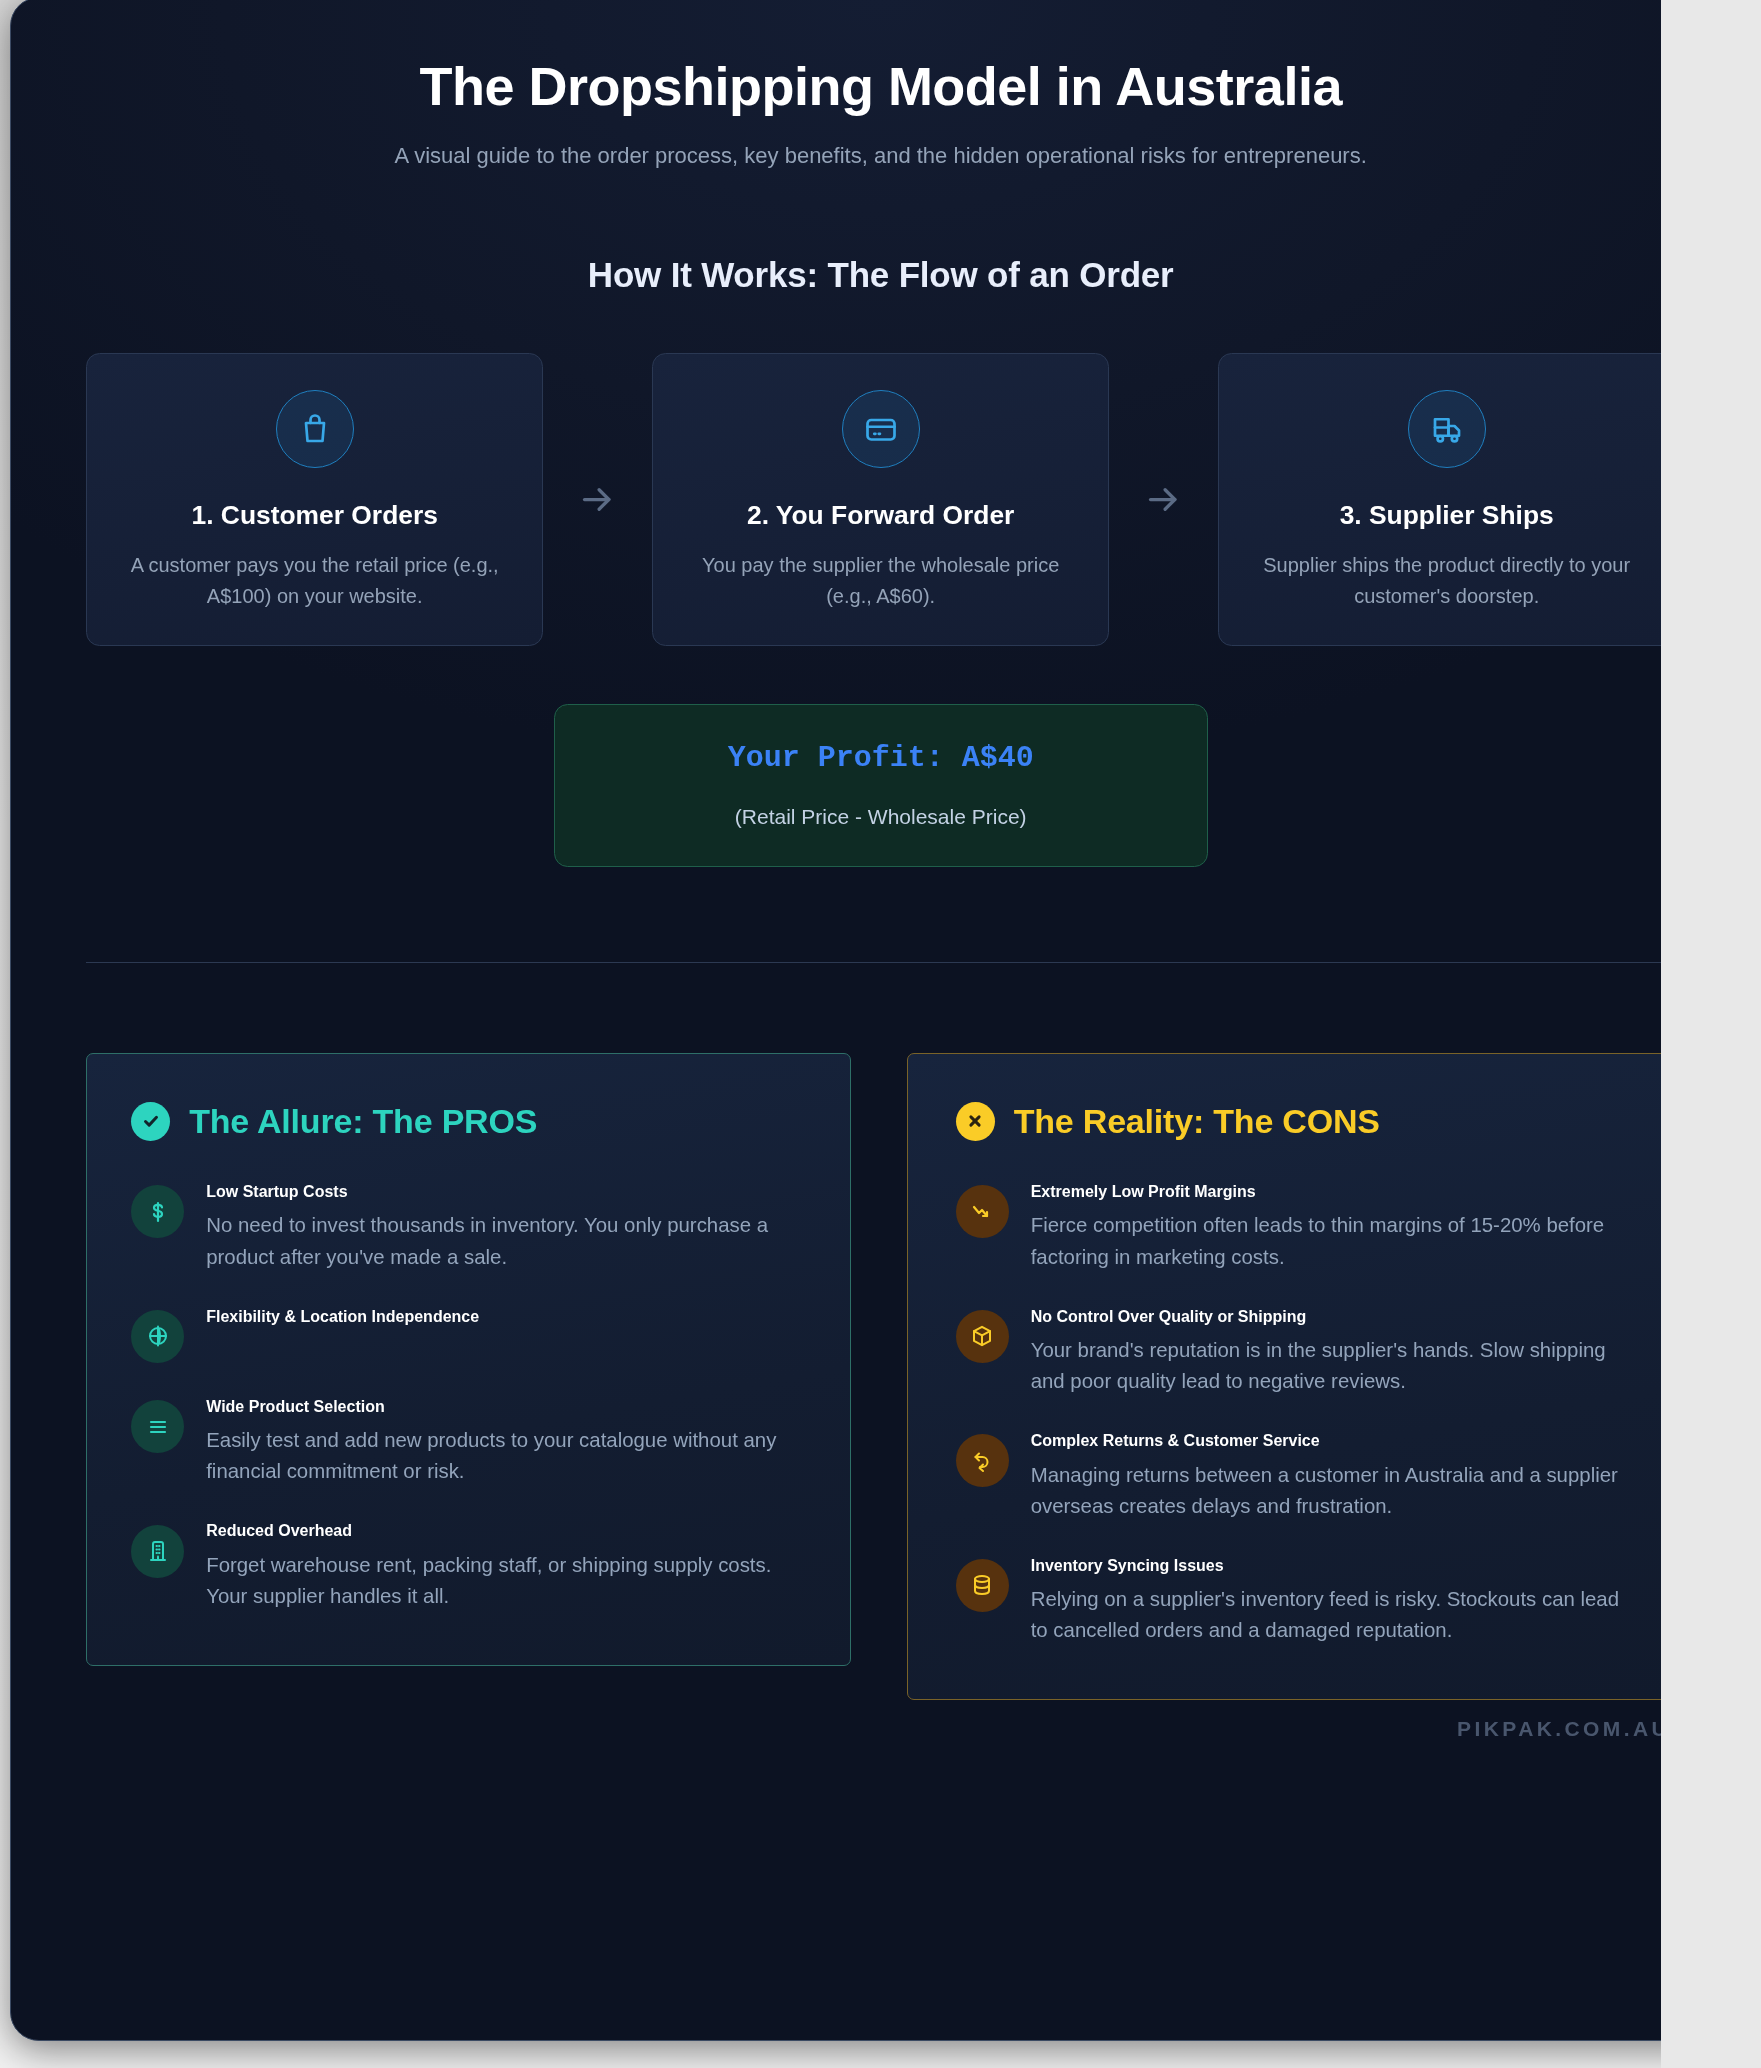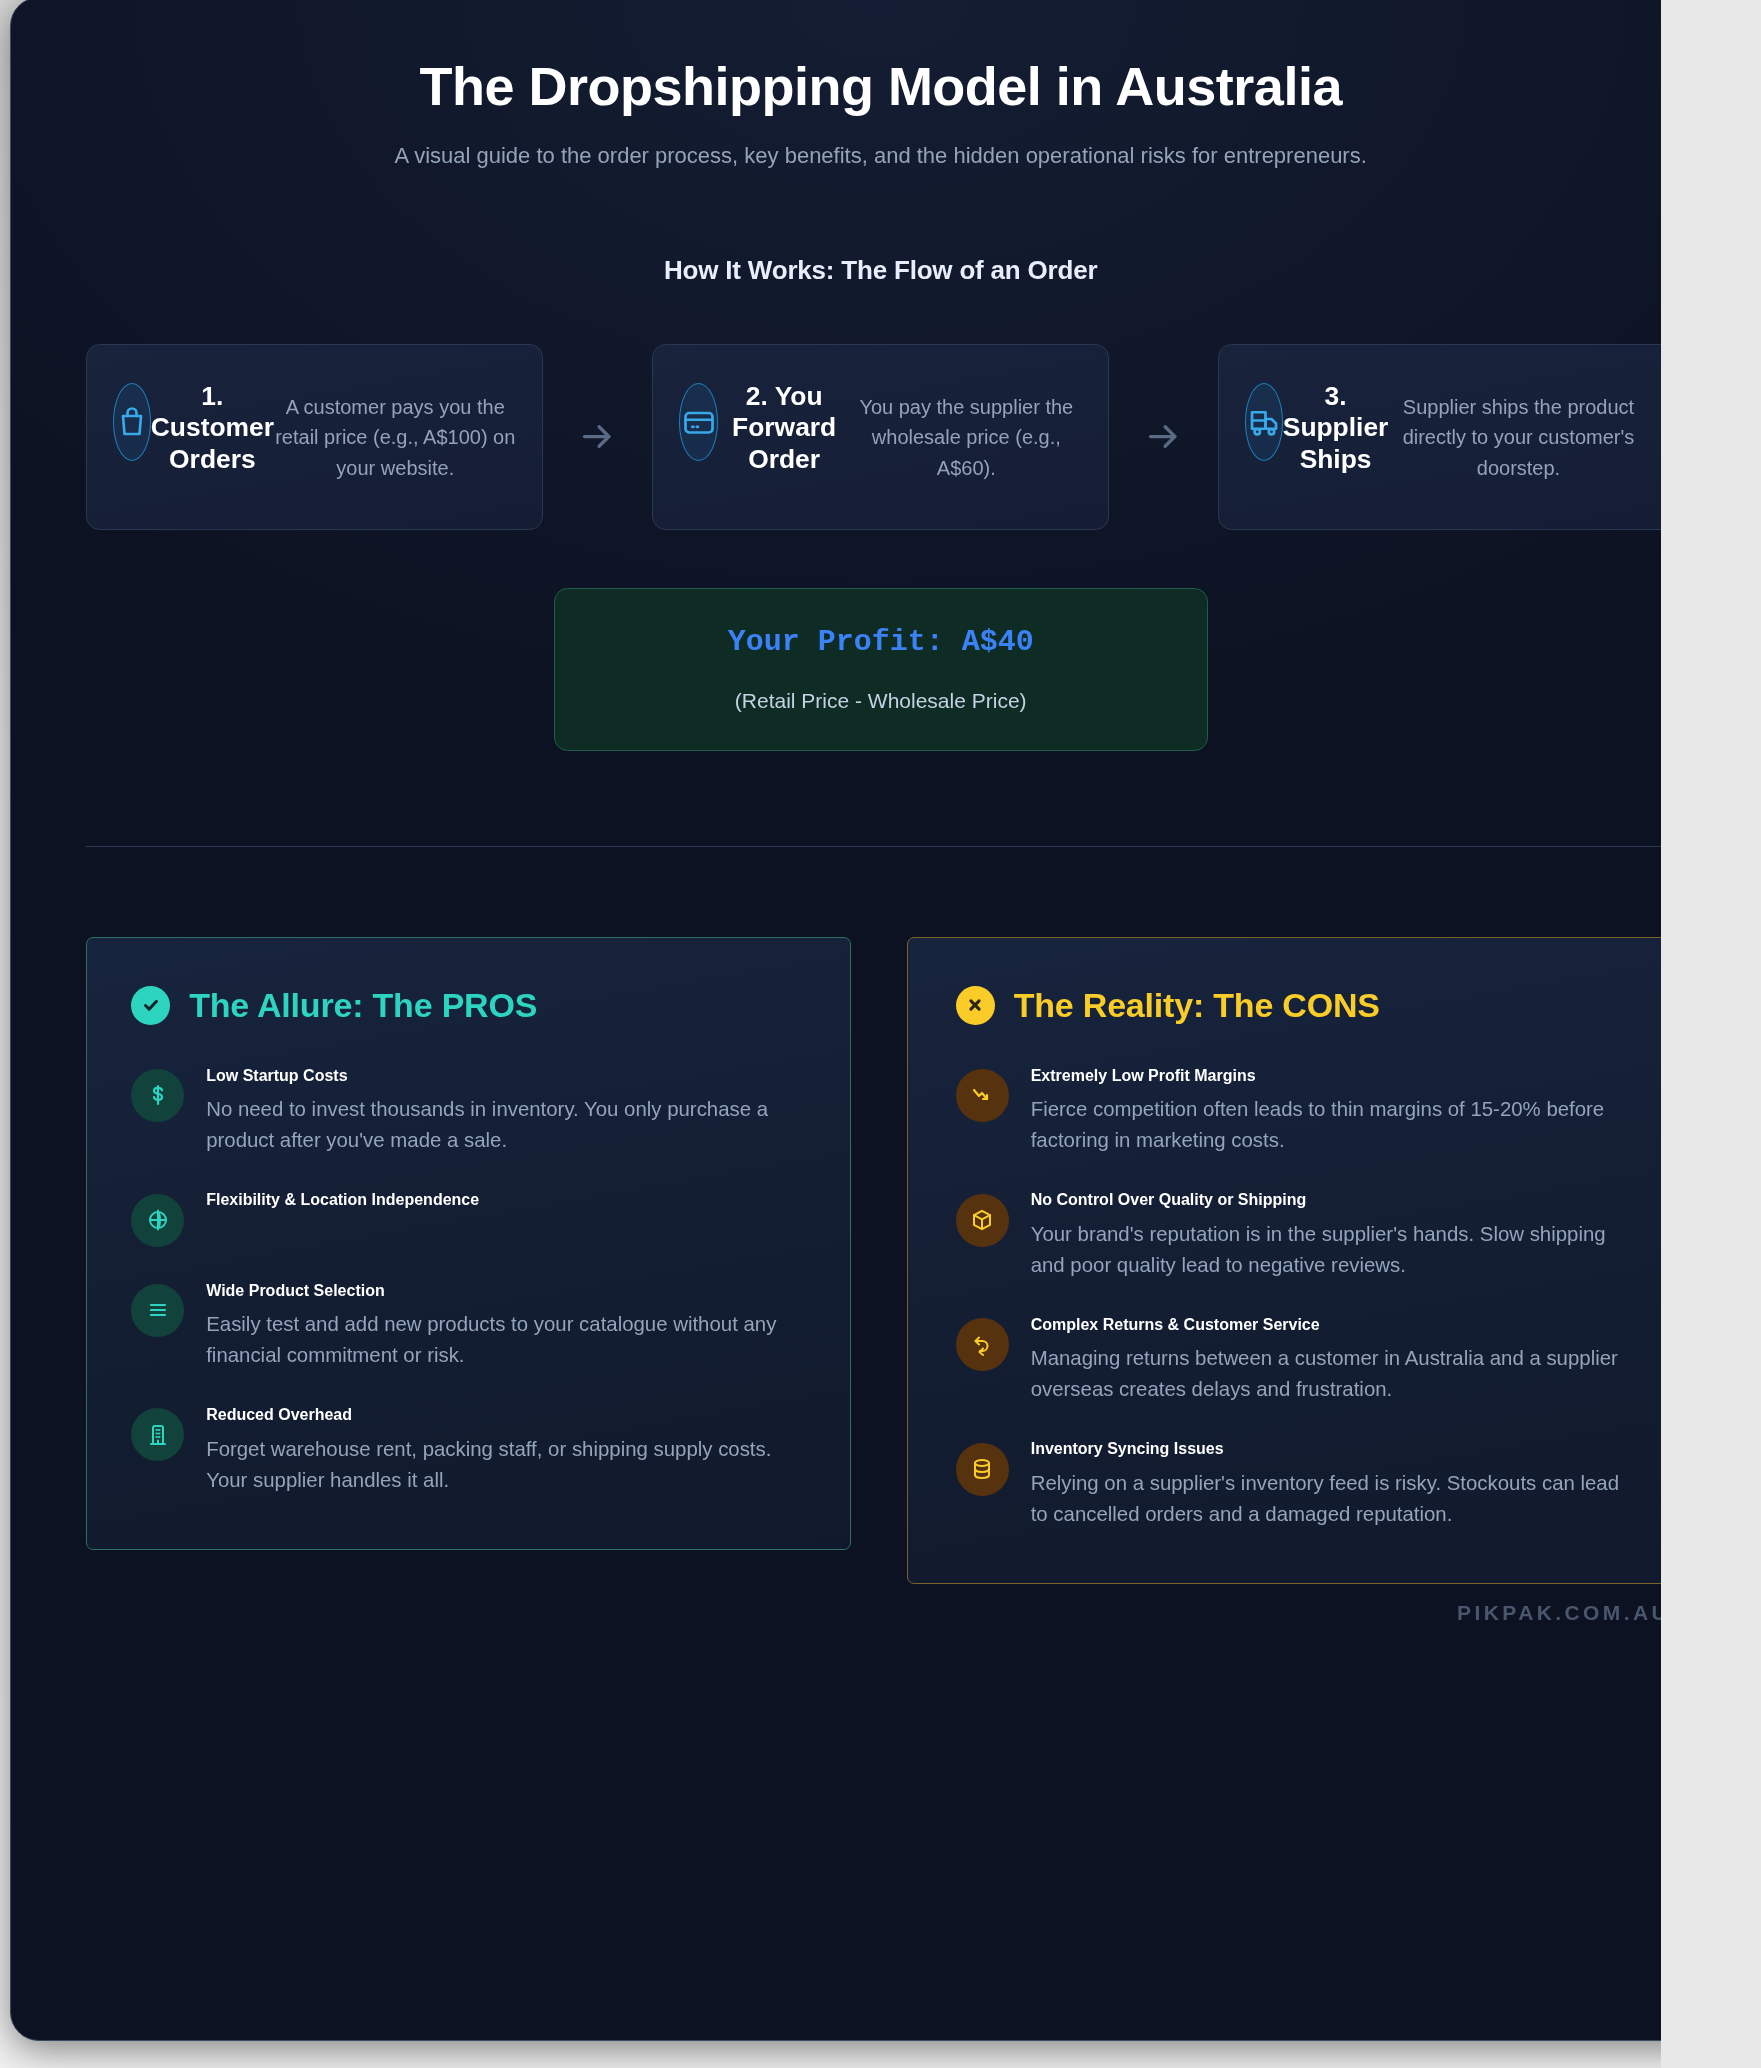--- a/index.html
+++ b/index.html
@@ -50,21 +50,21 @@
     max-width: 1133px;
     font-size: 22px;
     line-height: 1.48;
     color: #94a3b8;
   }
 
   
   .section-heading {
     margin-top: 82px;
     text-align: center;
-    font-size: 26px;
+    font-size: 35px;
     font-weight: bold;
     color: #e8eefb;
     letter-spacing: -0.2px;
   }
 
   
   .flow {
     margin-top: 58px;
     display: flex;
     align-items: stretch;
@@ -74,21 +74,21 @@
 
   .step-card {
     flex: 1 1 0;
     min-width: 0;
     background: linear-gradient(170deg, #18233c 0%, #141d33 100%);
     border: 0.9px solid #2a3853;
     border-radius: 13.6px;
     padding: 36px 25.6px 34px;
     text-align: center;
     display: flex;
-    flex-direction: row;
+    flex-direction: column;
     align-items: center;
   }
 
   .step-icon-ring {
     width: 78px; height: 78px;
     border-radius: 50%;
     border: 1.7px solid #1f7fbf;
     background: rgba(30,96,150,0.20);
     display: flex; align-items: center; justify-content: center;
     margin-bottom: 32px;

